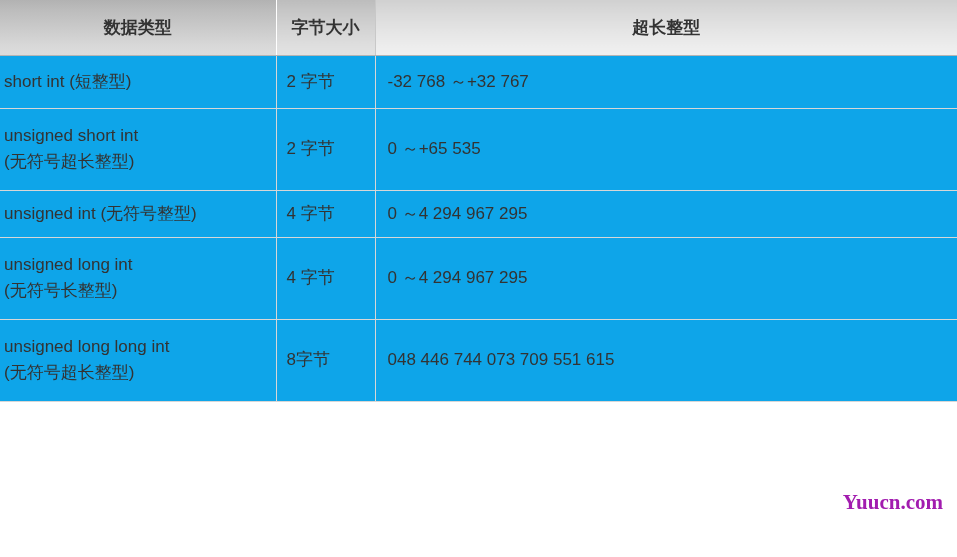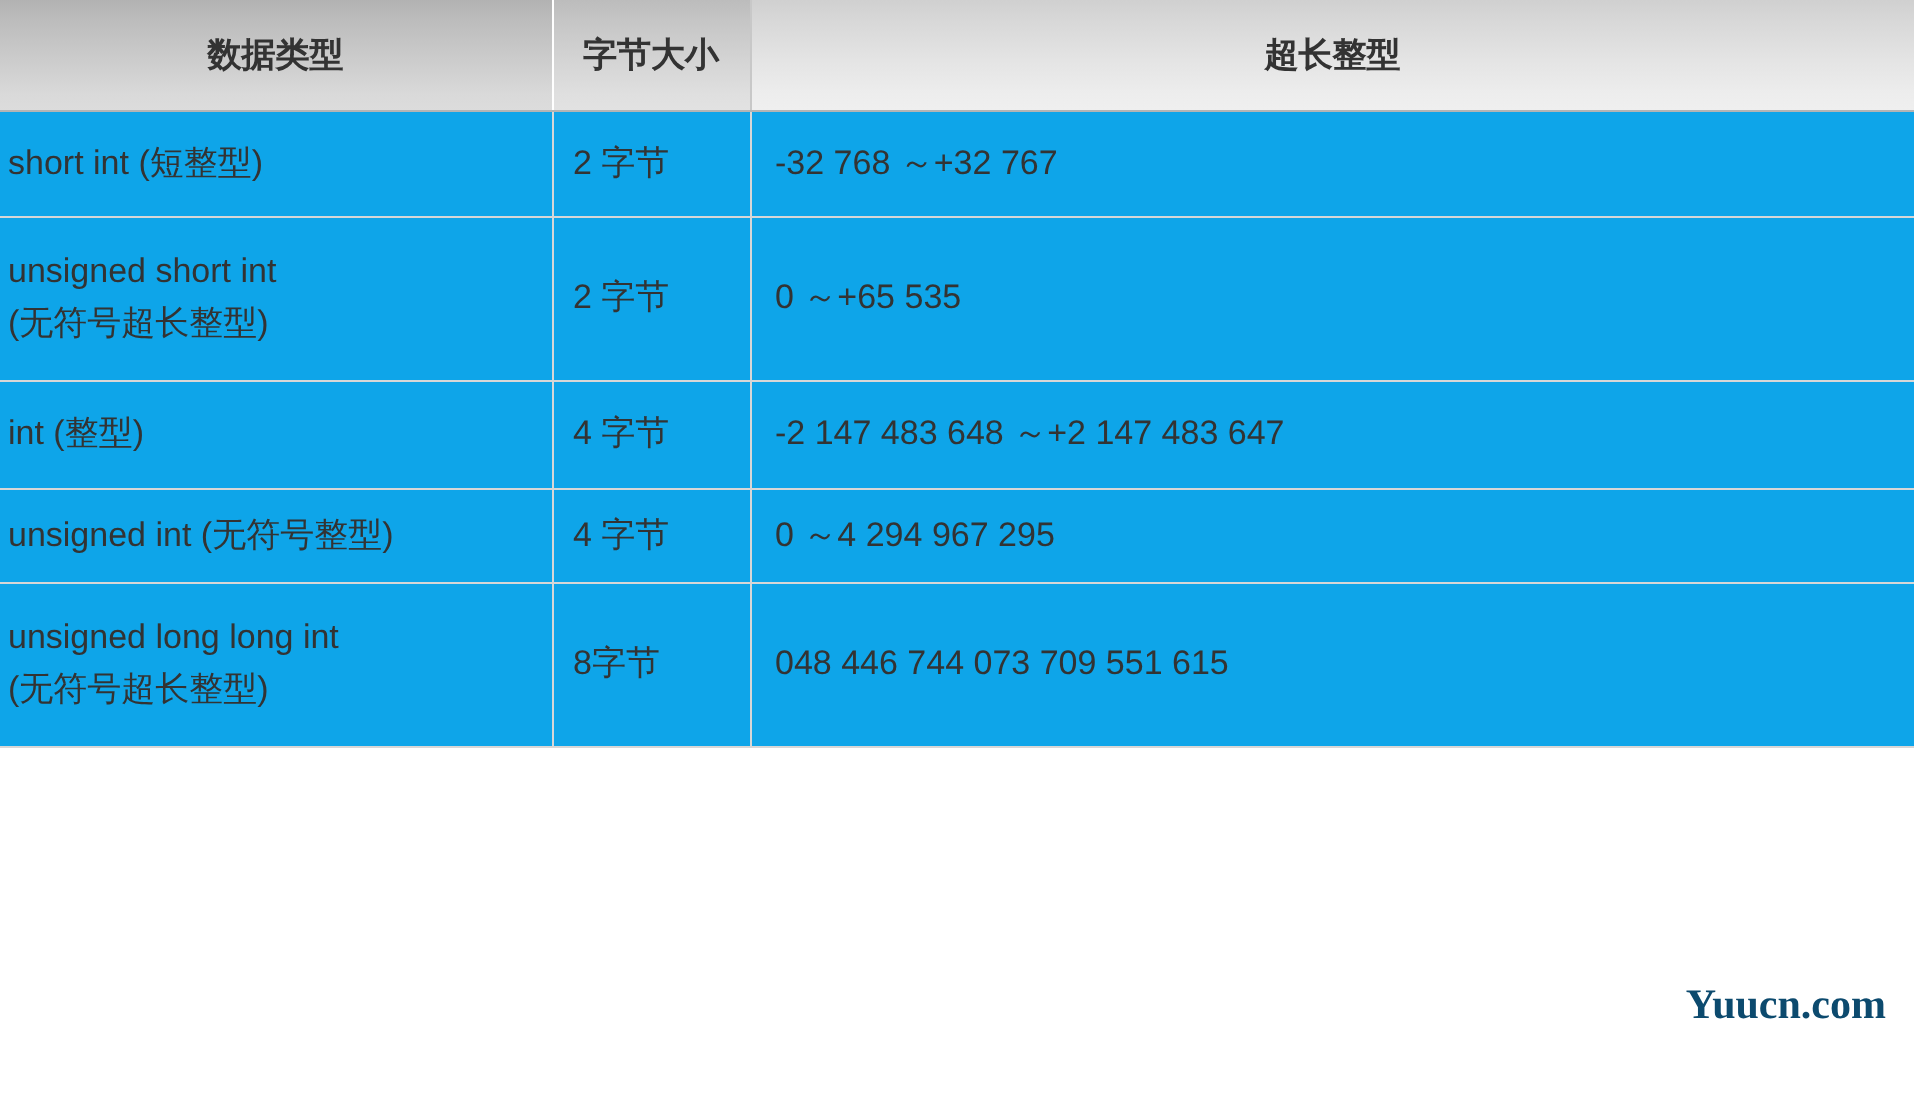--- a/index.html
+++ b/index.html
@@ -100,21 +100,21 @@
   tbody tr.r7 td { height: 51px; }
   tbody tr.r8 td { height: 82px; }
 
   .watermark {
     position: absolute;
     right: 14px;
     top: 490px;
     font-family: "Liberation Serif", "DejaVu Serif", serif;
     font-size: 21px;
     font-weight: bold;
-    color: #0c4a6e;
+    color: #a21caf;
     letter-spacing: 0px;
     pointer-events: none;
     user-select: none;
   }
 </style>
 </head>
 <body>
 
 <div class="table-wrap">
   <table class="dtable">
@@ -135,27 +135,28 @@
         <td class="col-type">short int (短整型)</td>
         <td class="col-size">2 字节</td>
         <td class="col-range">-32 768 ～+32 767</td>
       </tr>
       <tr class="r2">
         <td class="col-type">unsigned short int
 (无符号超长整型)</td>
         <td class="col-size">2 字节</td>
         <td class="col-range">0 ～+65 535</td>
       </tr>
-      <tr class="r3">
-        <td class="col-type">int (整型)</td>
-        <td class="col-size">4 字节</td>
-        <td class="col-range">-2 147 483 648 ～+2 147 483 647</td>
-      </tr>
       <tr class="r4">
         <td class="col-type">unsigned int (无符号整型)</td>
+        <td class="col-size">4 字节</td>
+        <td class="col-range">0 ～4 294 967 295</td>
+      </tr>
+      <tr class="r6">
+        <td class="col-type">unsigned long int
+(无符号长整型)</td>
         <td class="col-size">4 字节</td>
         <td class="col-range">0 ～4 294 967 295</td>
       </tr>
       <tr class="r8">
         <td class="col-type">unsigned long long int
 (无符号超长整型)</td>
         <td class="col-size">8字节</td>
         <td class="col-range">048 446 744 073 709 551 615</td>
       </tr>
     </tbody>

